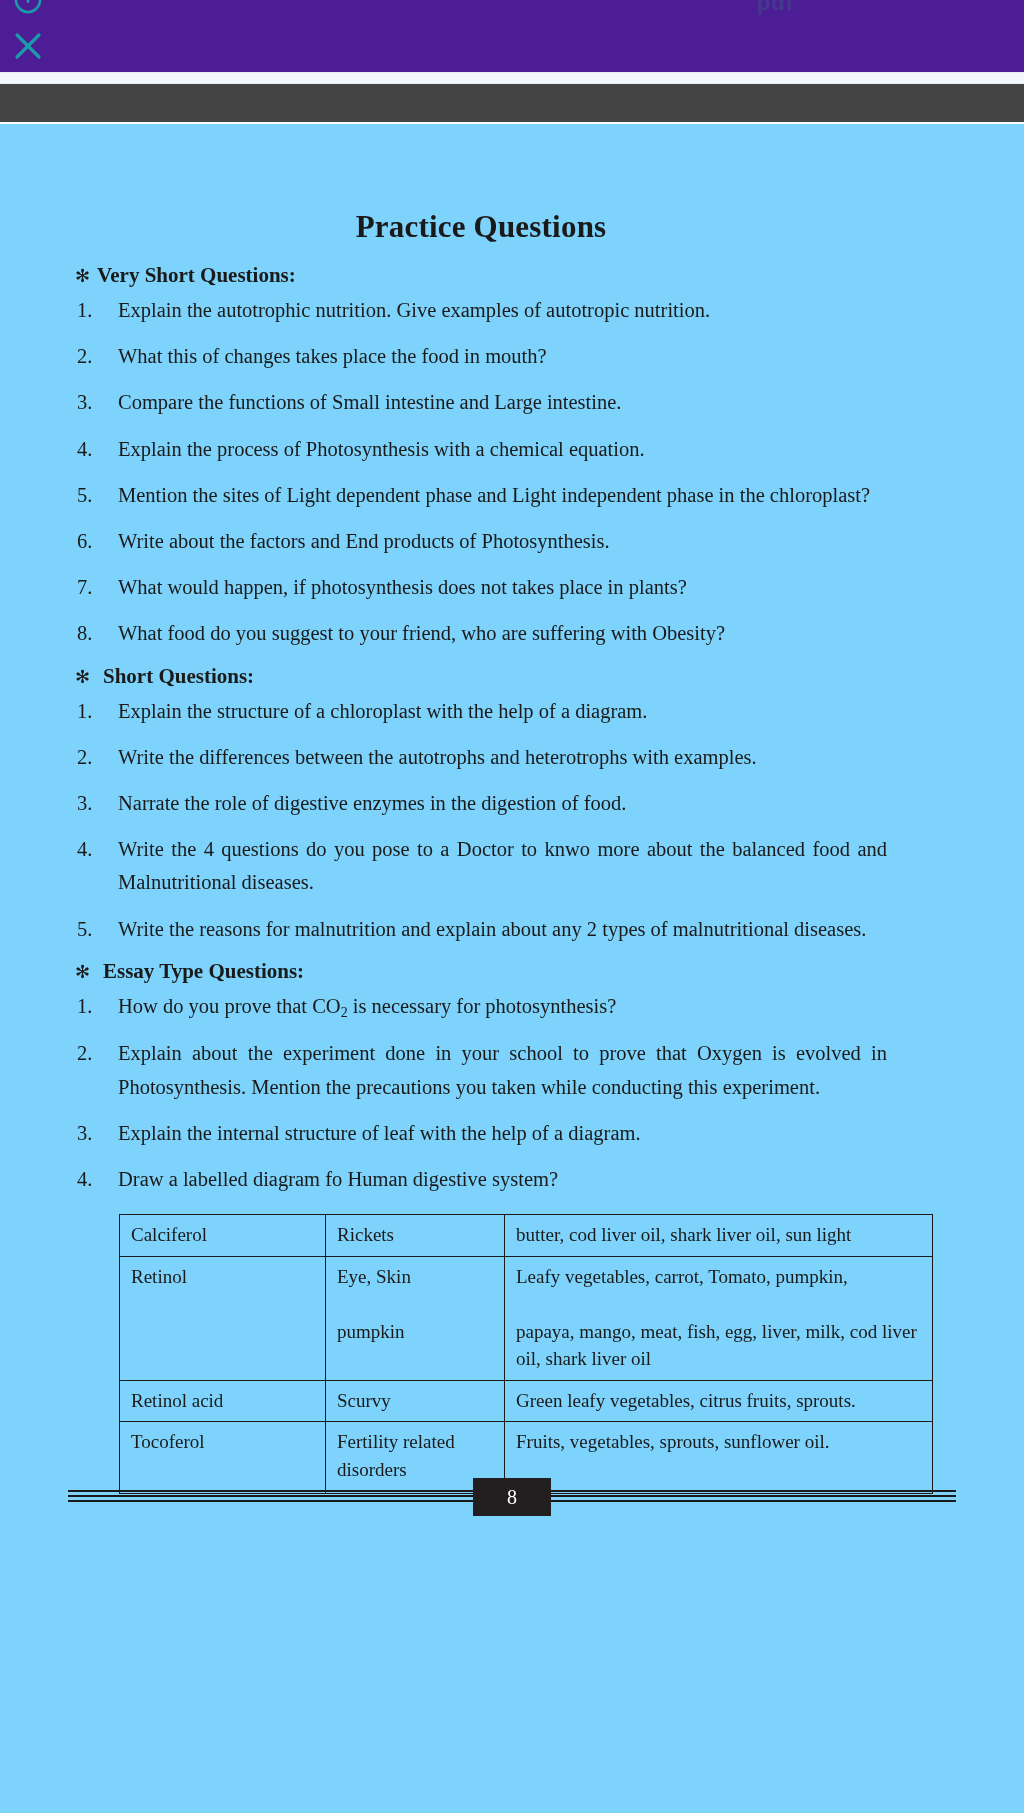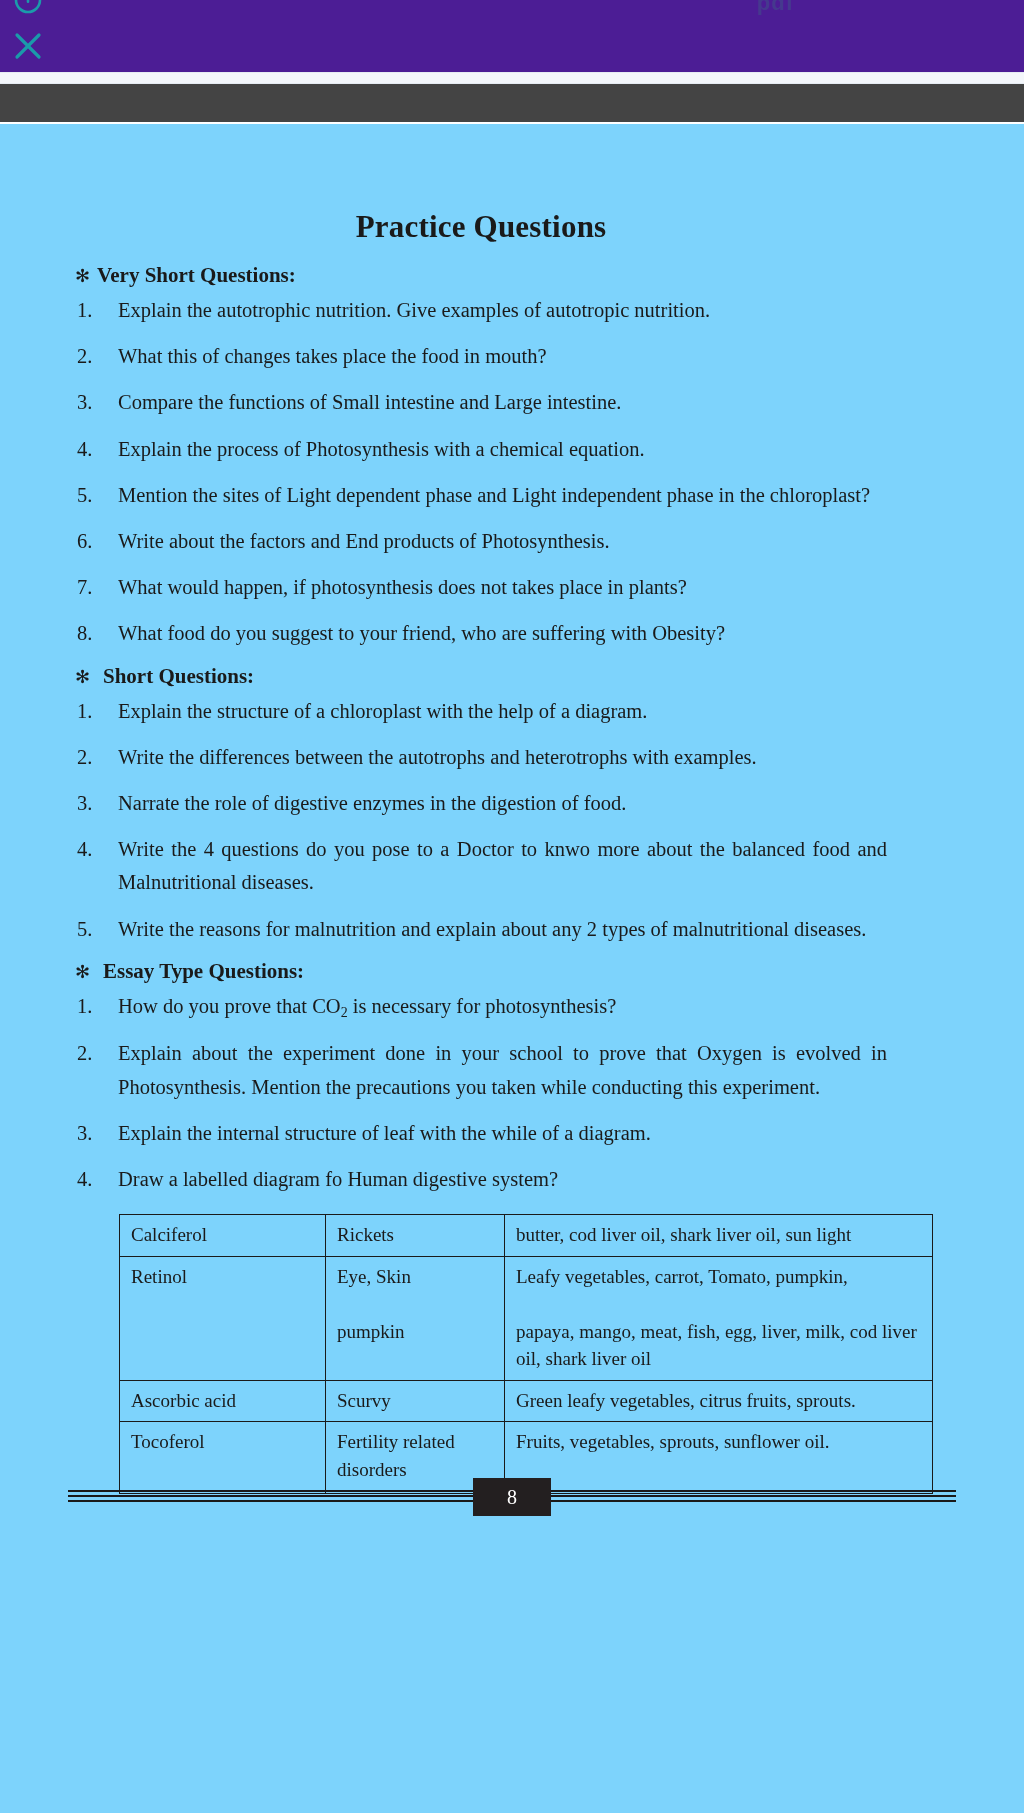--- a/index.html
+++ b/index.html
@@ -250,21 +250,21 @@
 
     <div class="section-head indented">
       <span class="star">✻</span>
       <span class="sh-label">Essay Type Questions:</span>
     </div>
     <ol class="qlist">
       <li class="nojustify">
         <span class="num">1.</span><span>How do you prove that CO</span><sub>2</sub><span> is necessary for photosynthesis?</span>
       </li>
       <li><span class="num">2.</span><span>Explain about the experiment done in your school to prove that Oxygen is evolved in Photosynthesis. Mention the precautions you taken while conducting this experiment.</span></li>
-      <li class="nojustify"><span class="num">3.</span><span>Explain the internal structure of leaf with the while of a diagram.</span></li>
+      <li class="nojustify"><span class="num">3.</span><span>Explain the internal structure of leaf with the help of a diagram.</span></li>
       <li class="nojustify"><span class="num">4.</span><span>Draw a labelled diagram fo Human digestive system?</span></li>
     </ol>
 
     <div class="vit-table-wrap">
       <table class="vit">
         <tbody>
           <tr>
             <td class="c1">Calciferol</td>
             <td class="c2">Rickets</td>
             <td class="c3">butter, cod liver oil, shark liver oil, sun light</td>
@@ -274,21 +274,21 @@
             <td class="c2 tall1">
               <span>Eye, Skin</span><br><br>
               <span>pumpkin</span>
             </td>
             <td class="c3 tall1">
               <span>Leafy vegetables, carrot, Tomato, pumpkin,</span><br><br>
               <span>papaya, mango, meat, fish, egg, liver, milk, cod liver oil, shark liver oil</span>
             </td>
           </tr>
           <tr>
-            <td class="c1">Ascorbic acid</td>
+            <td class="c1">Retinol acid</td>
             <td class="c2">Scurvy</td>
             <td class="c3">Green leafy vegetables, citrus fruits, sprouts.</td>
           </tr>
           <tr>
             <td class="c1 tall2">Tocoferol</td>
             <td class="c2 tall2">
               <span class="just">Fertility related</span>
               <span>disorders</span>
             </td>
             <td class="c3 tall2">Fruits, vegetables, sprouts, sunflower oil.</td>

